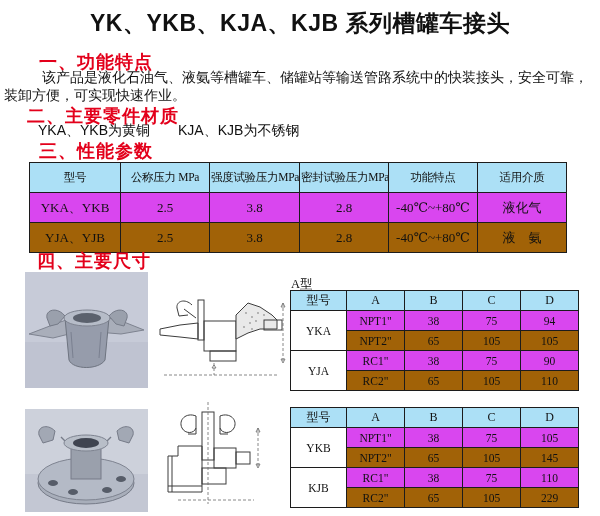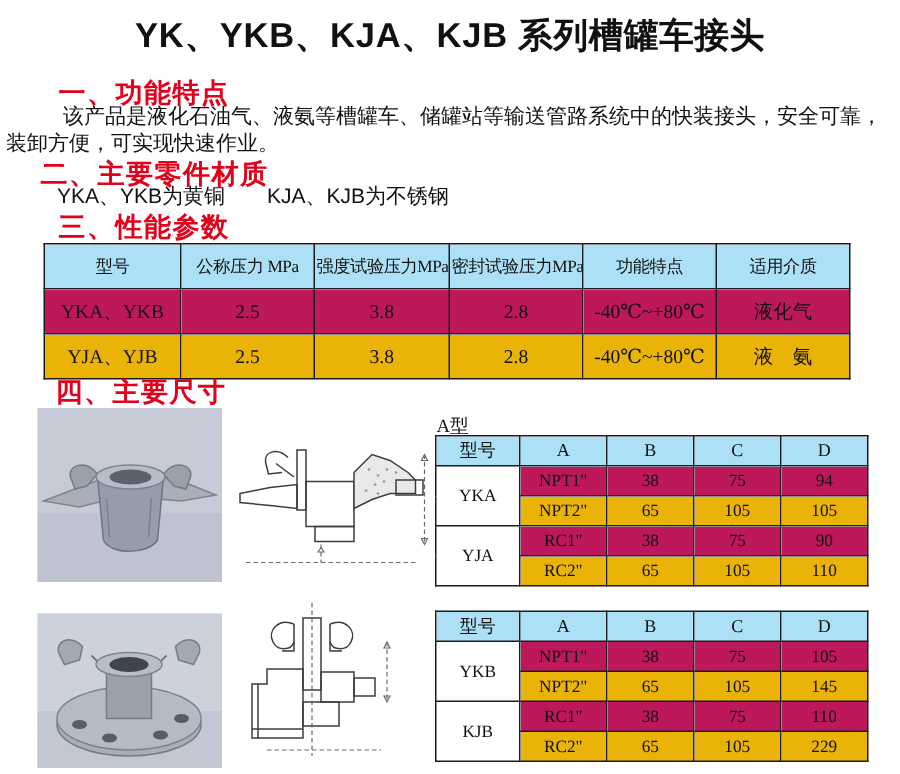--- a/index.html
+++ b/index.html
@@ -20,22 +20,22 @@
   .features-text{top:68px;left:4px;width:592px;text-indent:38px;}
   .materials-text{top:121px;left:38px;}
 
   table{border-collapse:collapse;table-layout:fixed;}
   th,td{
     border:1.6px solid #1c1c1c;text-align:center;vertical-align:middle;
     font-family:"Liberation Serif","DejaVu Serif",serif;color:#111;
     overflow:hidden;white-space:nowrap;
   }
   .hdr{background:#ace0f6;}
-  .row-yellow td{background:#eab308;}
-  .row-white td{background:#be185d;}
+  .row-yellow td{background:#a16207;}
+  .row-white td{background:#d946ef;}
   td.model-cell{background:#ffffff;}
 
   .perf-table{top:162px;left:29px;width:537px;}
   .perf-table th{height:27px;font-size:11.5px;letter-spacing:-0.3px;font-weight:normal;}
   .perf-table td{height:27px;font-size:13px;}
 
   .type-label{
     font-family:"Liberation Serif","DejaVu Serif",serif;
     font-size:12.5px;color:#111;text-align:right;
   }

